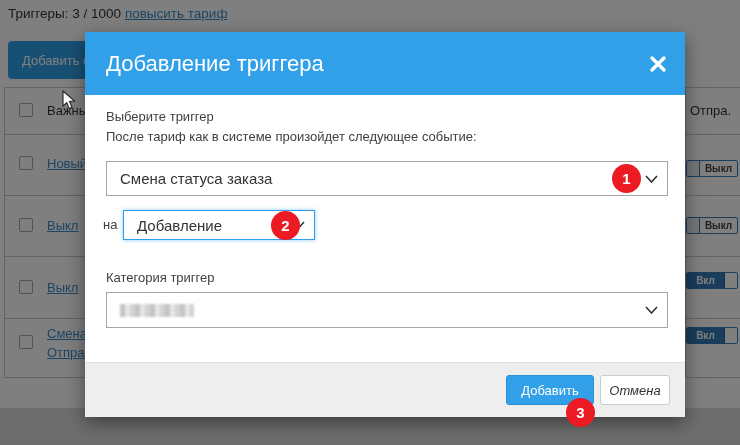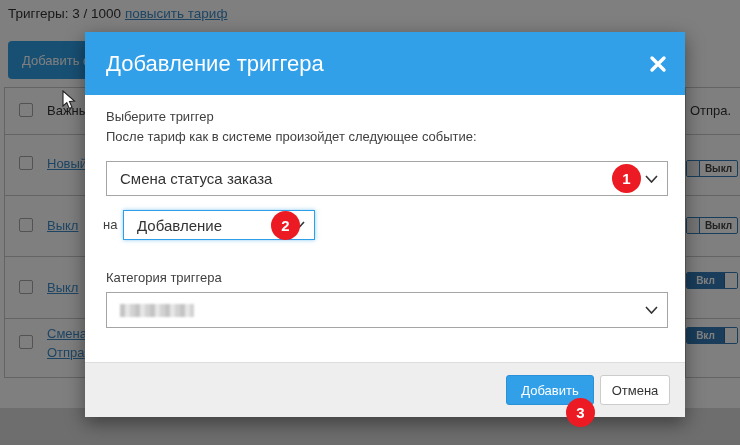--- a/index.html
+++ b/index.html
@@ -46,21 +46,21 @@
   .sel .chev { position:absolute; right:9px; top:50%; margin-top:-4px; }
   .sel-focused { border:1px solid #2f9ee8; box-shadow:0 0 4px rgba(47,158,232,.55); }
   .redacted { width:74px; height:13px; filter:blur(1px);
     background:repeating-linear-gradient(90deg,#c4c4c4 0 5px,#e6e6e6 5px 10px,#d2d2d2 10px 15px),
                repeating-linear-gradient(0deg,rgba(255,255,255,.4) 0 4px,rgba(150,150,150,.35) 4px 8px); }
   .m-footer { position:absolute; left:0; right:0; top:330px; height:55px; background:#eeeeee;
     border-top:1px solid #dddddd; display:flex; align-items:center; justify-content:flex-end;
     gap:6px; padding-right:15px; }
   .btn { height:30px; border-radius:3px; font-size:13px; font-family:inherit; cursor:pointer; }
   .btn-add { width:88px; background:#31a0e9; border:1px solid #2a91d8; color:#fff; }
-  .btn-cancel { width:70px; background:#fff; border:1px solid #cccccc; color:#333; }
+  .btn-cancel { width:70px; background:#fff; border:1px solid #cccccc; color:#333;font-style:italic; }
   .badge { position:absolute; width:29px; height:29px; border-radius:50%; background:#ec1b23;
     color:#fff; font-size:15px; font-weight:bold; display:flex; align-items:center;
     justify-content:center; z-index:30; }
 </style>
 </head>
 <body>
 
 <div class="screen">
 
   <div class="page">
@@ -141,21 +141,21 @@
     </div>
 
     <span class="lbl" style="left:18px; top:185px">на</span>
     <div class="sel sel-focused" style="left:38px; top:178px; width:192px; height:30px">
       <span>Добавление</span>
       <svg class="chev" width="13" height="8" viewBox="0 0 13 8">
         <path d="M1,1 L6.5,7 L12,1" stroke="#333" stroke-width="1.6" fill="none"></path>
         </svg>
     </div>
 
-    <span class="lbl" style="top:238px">Категория триггера</span>
+    <span class="lbl" style="top:238px">Категория триггер</span>
     <div class="sel" style="left:21px; top:260px; width:562px; height:36px">
       <span class="redacted"></span>
       <svg class="chev" width="13" height="8" viewBox="0 0 13 8">
         <path d="M1,1 L6.5,7 L12,1" stroke="#333" stroke-width="1.6" fill="none"></path>
         </svg>
     </div>
 
     <div class="m-footer">
       <button class="btn btn-add">Добавить</button>
       <button class="btn btn-cancel">Отмена</button>

